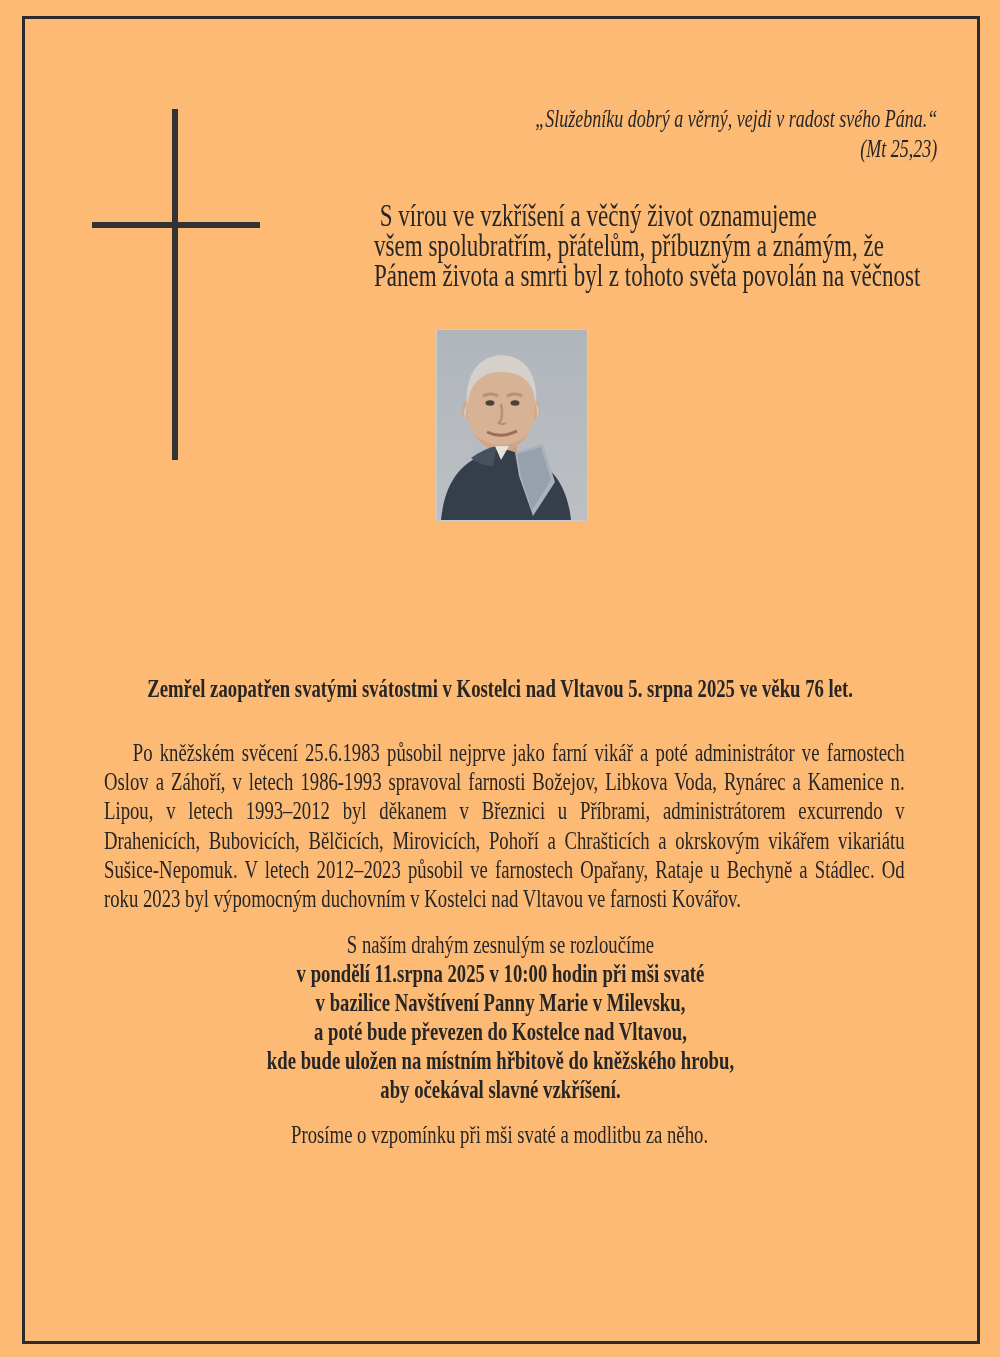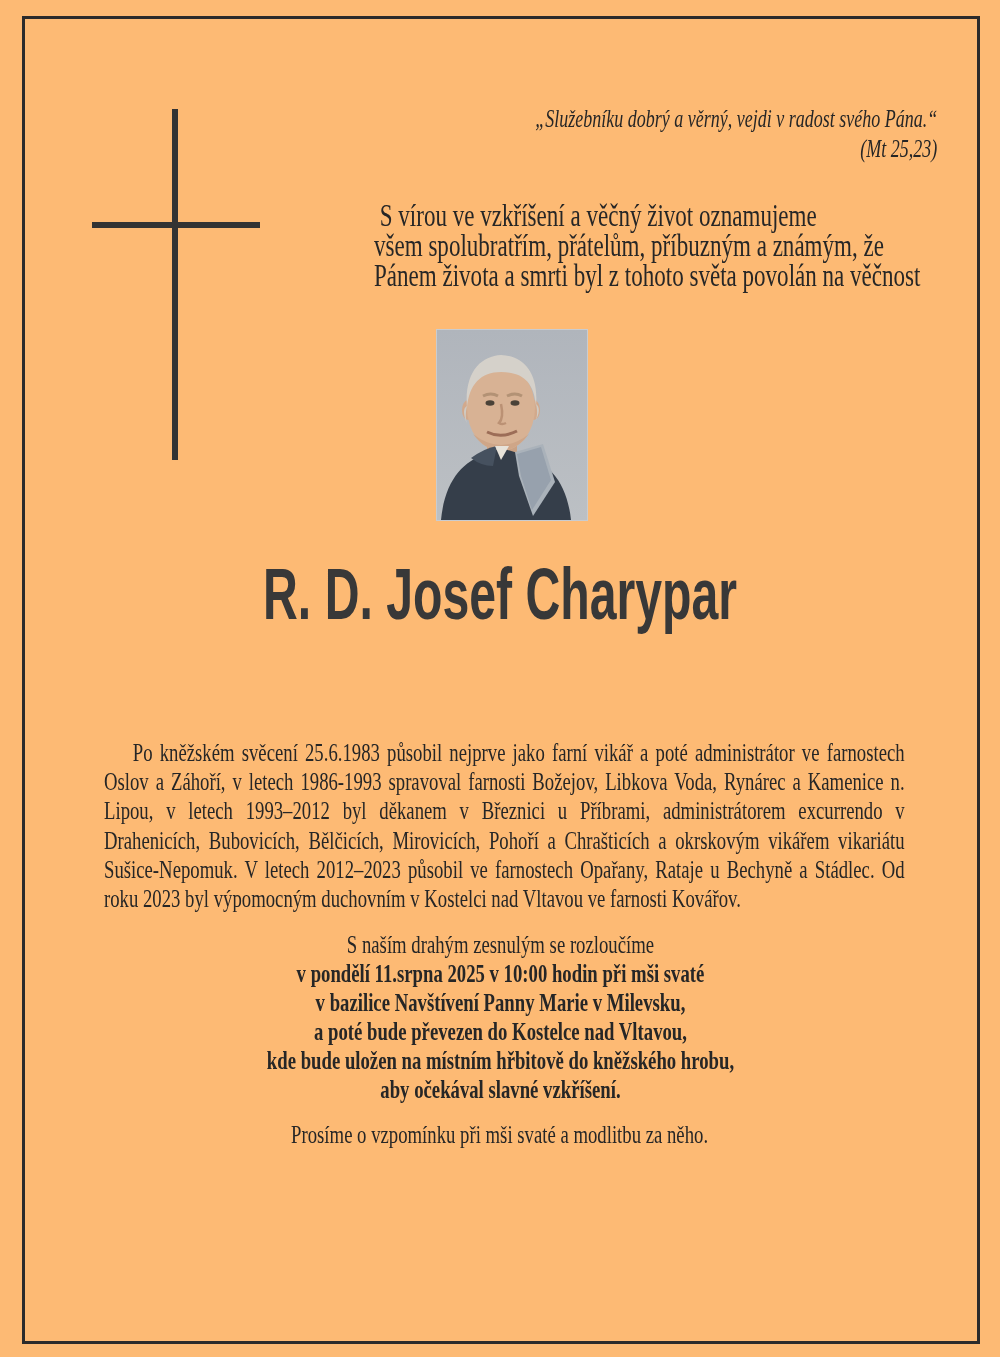--- a/index.html
+++ b/index.html
@@ -135,24 +135,24 @@
 
       <path d="M34,128 Q48,118 60,116 L56,136 Q44,136 34,128 Z" fill="#46515f"></path>
 
       <path d="M78,122 L106,114 L118,152 L96,186 L82,146 Z" fill="#aab2ba"></path>
       <path d="M80,124 L104,117 L114,150 L95,180 L84,146 Z" fill="#97a1ad"></path>
 
       <path d="M58,116 L64,130 L72,116 Z" fill="#e7e3da"></path>
     </svg>
   </div>
 
-  <div class="center-abs name-wrap">
-    <span class="name">R. D. Josef Charypar</span>
+
+  <div class="center-abs death-wrap">
+    <span class="sx death nowrap">Zemřel zaopatřen svatými svátostmi v Kostelci nad Vltavou 5. srpna 2025 ve věku 76 let.</span>
   </div>
-
 
   <div class="bio">Po kněžském svěcení 25.6.1983 působil nejprve jako farní vikář a poté administrátor ve farnostech Oslov a Záhoří, v letech 1986-1993 spravoval farnosti Božejov, Libkova Voda, Rynárec a Kamenice n. Lipou, v letech 1993–2012 byl děkanem v Březnici u Příbrami, administrátorem excurrendo v Drahenicích, Bubovicích, Bělčicích, Mirovicích, Pohoří a Chrašticích a okrskovým vikářem vikariátu Sušice-Nepomuk. V letech 2012–2023 působil ve farnostech Opařany, Rataje u Bechyně a Stádlec. Od roku 2023 byl výpomocným duchovním v Kostelci nad Vltavou ve farnosti Kovářov.</div>
 
   <div class="center-abs farewell-wrap">
     <span class="sx farewell">
       <div class="nowrap">S naším drahým zesnulým se rozloučíme</div>
       <div class="nowrap bold">v pondělí 11.srpna 2025 v 10:00 hodin při mši svaté</div>
       <div class="nowrap bold">v bazilice Navštívení Panny Marie v Milevsku,</div>
       <div class="nowrap bold">a poté bude převezen do Kostelce nad Vltavou,</div>
       <div class="nowrap bold">kde bude uložen na místním hřbitově do kněžského hrobu,</div>

